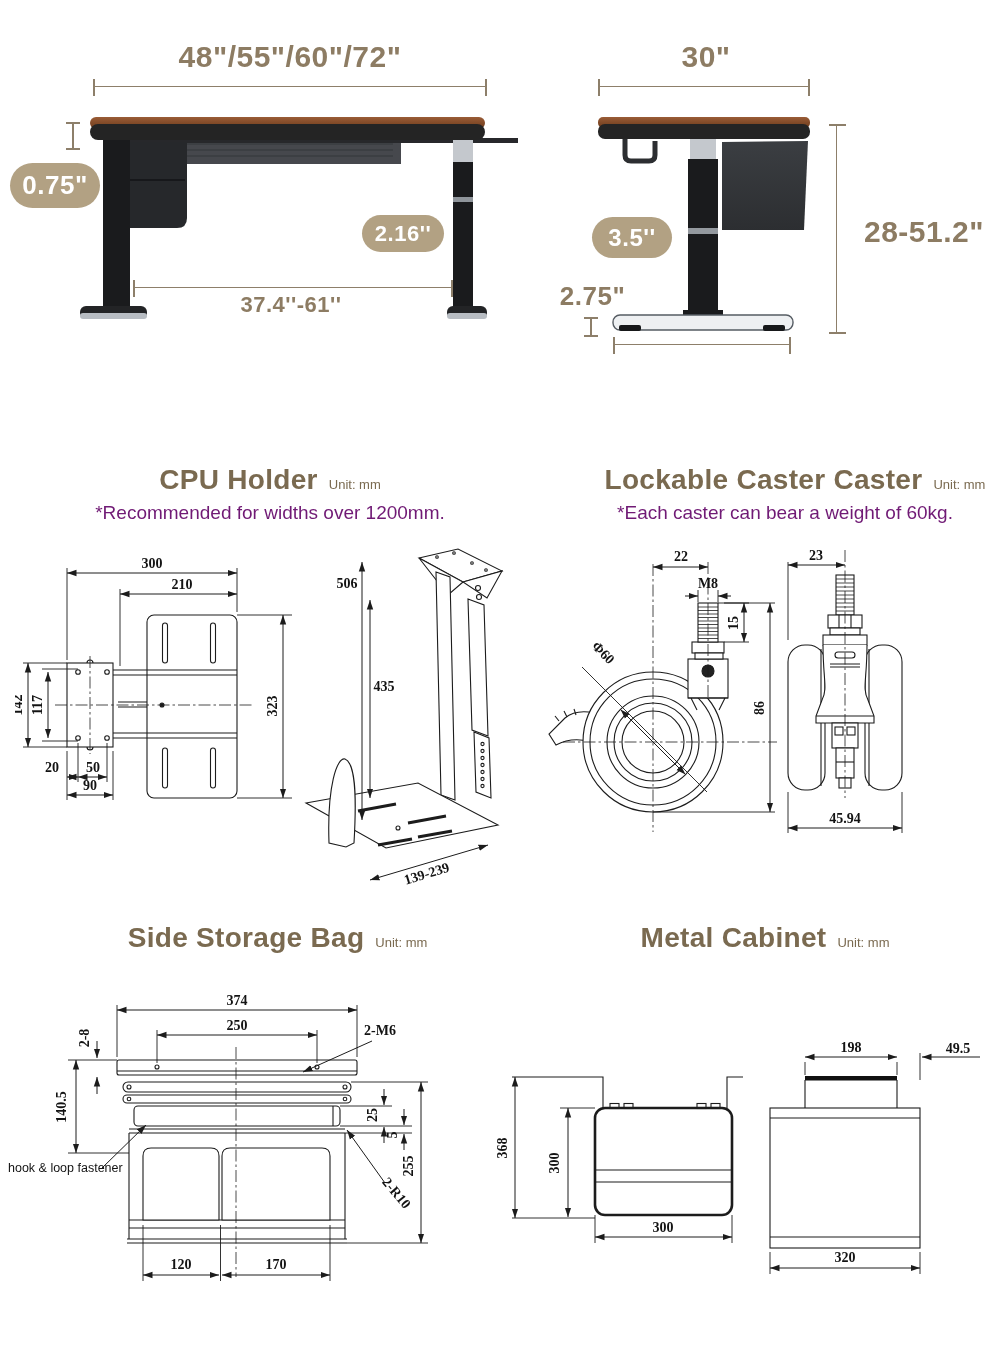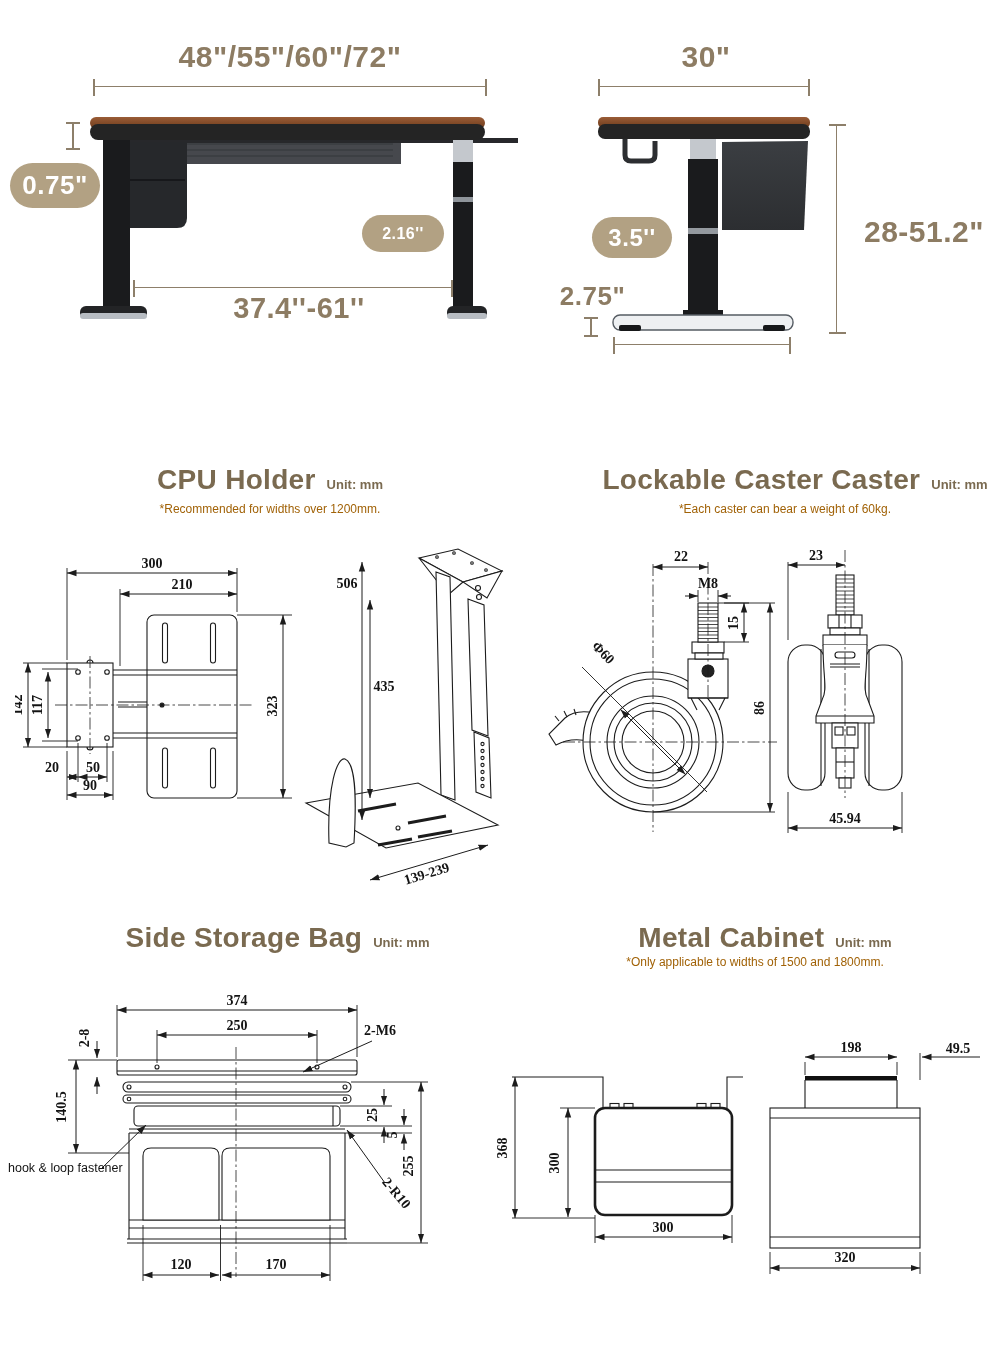--- a/index.html
+++ b/index.html
@@ -12,22 +12,22 @@
   .hline{position:absolute;height:0;border-top:1.6px solid #8d7f6a}
   .hline::before,.hline::after{content:"";position:absolute;top:-8px;width:1.6px;height:17px;background:#8d7f6a}
   .hline::before{left:0}.hline::after{right:0}
   .vline{position:absolute;width:0;border-left:1.6px solid #8d7f6a}
   .vline::before,.vline::after{content:"";position:absolute;left:-8px;width:17px;height:1.6px;background:#8d7f6a}
   .vline::before{top:0}.vline::after{bottom:0}
   .ibeam{position:absolute;border-top:2px solid #8d7f6a;border-bottom:2px solid #8d7f6a}
   .ibeam::before{content:"";position:absolute;left:50%;top:0;bottom:0;width:2px;margin-left:-1px;background:#8d7f6a}
   .sec-title{position:absolute;text-align:center;color:#7a6a50}
   .sec-title .t{font-size:28px;font-weight:600;letter-spacing:.3px}
-  .sec-title .u{font-size:13px;font-weight:700;margin-left:11px}
-  .sec-note{position:absolute;text-align:center;color:#a16207;font-size:12px}
+  .sec-title .u{font-size:13px;font-weight:400;margin-left:11px}
+  .sec-note{position:absolute;text-align:center;color:#701a75;font-size:19px}
   svg .ln{stroke:#1c1c1c;stroke-width:1.1;fill:none}
   svg .lt{stroke:#1c1c1c;stroke-width:2.6;fill:none}
   svg .dim{stroke:#1c1c1c;stroke-width:1;fill:none}
   svg .ext{stroke:#1c1c1c;stroke-width:.9;fill:none}
   svg .cl{stroke:#1c1c1c;stroke-width:.8;fill:none;stroke-dasharray:12 3 2.5 3}
   svg .hatch{stroke:#1c1c1c;stroke-width:.8;fill:none}
   svg text.dt{font-family:"Liberation Serif",serif;font-size:14px;font-weight:700;fill:#131313}
   svg text.dts{font-family:"Liberation Sans",sans-serif;font-size:12.5px;fill:#131313;font-weight:400}
 </style>
 </head>
@@ -66,23 +66,23 @@
       <rect x="12" y="24" width="395" height="16" rx="8" fill="#242424"></rect>
       <rect x="2" y="206" width="67" height="13" rx="6" fill="#232426"></rect>
       <rect x="2" y="213" width="67" height="6" rx="3" fill="#b8bdc3"></rect>
       <rect x="369" y="206" width="40" height="13" rx="6" fill="#232426"></rect>
       <rect x="369" y="213" width="40" height="6" rx="3" fill="#b8bdc3"></rect>
     </g>
   </svg>
 
   <div class="ibeam" style="left:66px;top:122px;width:14px;height:24px"></div>
   <div class="pill" style="left:10px;top:163px;width:90px;height:45px;font-size:26px">0.75"</div>
-  <div class="pill" style="left:362px;top:215px;width:82px;height:37px;font-size:16px">2.16''</div>
+  <div class="pill" style="left:362px;top:215px;width:82px;height:37px;font-size:22px">2.16''</div>
   <div class="hline" style="left:133px;top:287px;width:320px"></div>
-  <div class="dimtext" style="left:144px;top:292px;width:310px;font-size:29px">37.4''-61''</div>
+  <div class="dimtext" style="left:136px;top:292px;width:310px;font-size:22px">37.4''-61''</div>
 
   <div class="dimtext" style="left:606px;top:40px;width:200px;font-size:30px">30"</div>
   <div class="hline" style="left:598px;top:86px;width:212px"></div>
 
   <svg class="abs" style="left:595px;top:112px" width="225" height="230" viewBox="0 0 225 230">
     <g>
       <polygon points="127,30 213,29 209,118 127,118" fill="url(#gbag)"></polygon>
       <path d="M30,27 V43 Q30,49 36,49 H54 Q60,49 60,43 V29" stroke="#2c2e31" stroke-width="5" fill="none"></path>
       <rect x="95" y="27" width="26" height="22" fill="#c4c8cd"></rect>
       <rect x="93" y="47" width="30" height="158" fill="#1a1b1d"></rect>
@@ -262,21 +262,20 @@
     <text class="dt" text-anchor="middle" x="36" y="20">23</text>
     <text class="dt" text-anchor="middle" x="65" y="283">45.94</text>
   </svg>
 
   <div class="sec-title" style="left:540px;top:922px;width:450px">
     <span class="t">Metal Cabinet</span><span class="u">Unit: mm</span>
   </div>
   <div class="sec-title" style="left:50px;top:922px;width:455px">
     <span class="t">Side Storage Bag</span><span class="u">Unit: mm</span>
   </div>
-  <div class="sec-note" style="left:525px;top:955px;width:460px">*Only applicable to widths of 1500 and 1800mm.</div>
 
   <svg class="abs" style="left:0px;top:985px" width="470" height="370" viewBox="0 0 470 370">
     <g class="ln">
       <rect x="117" y="75" width="240" height="15" rx="2" fill="#fff"></rect>
       <path d="M117,86 H357"></path>
       <circle cx="157" cy="82" r="2"></circle>
         <circle cx="317" cy="82" r="2"></circle>
       <rect x="123" y="97" width="228" height="10" rx="5" fill="#fff"></rect>
       <circle cx="129" cy="102" r="2"></circle>
         <circle cx="345" cy="102" r="2"></circle>

